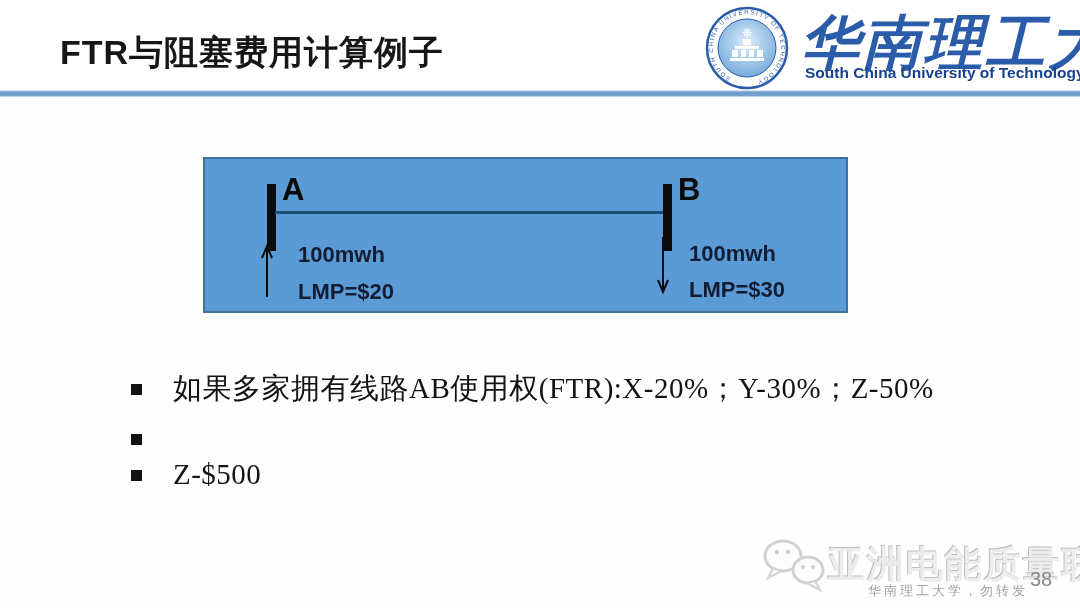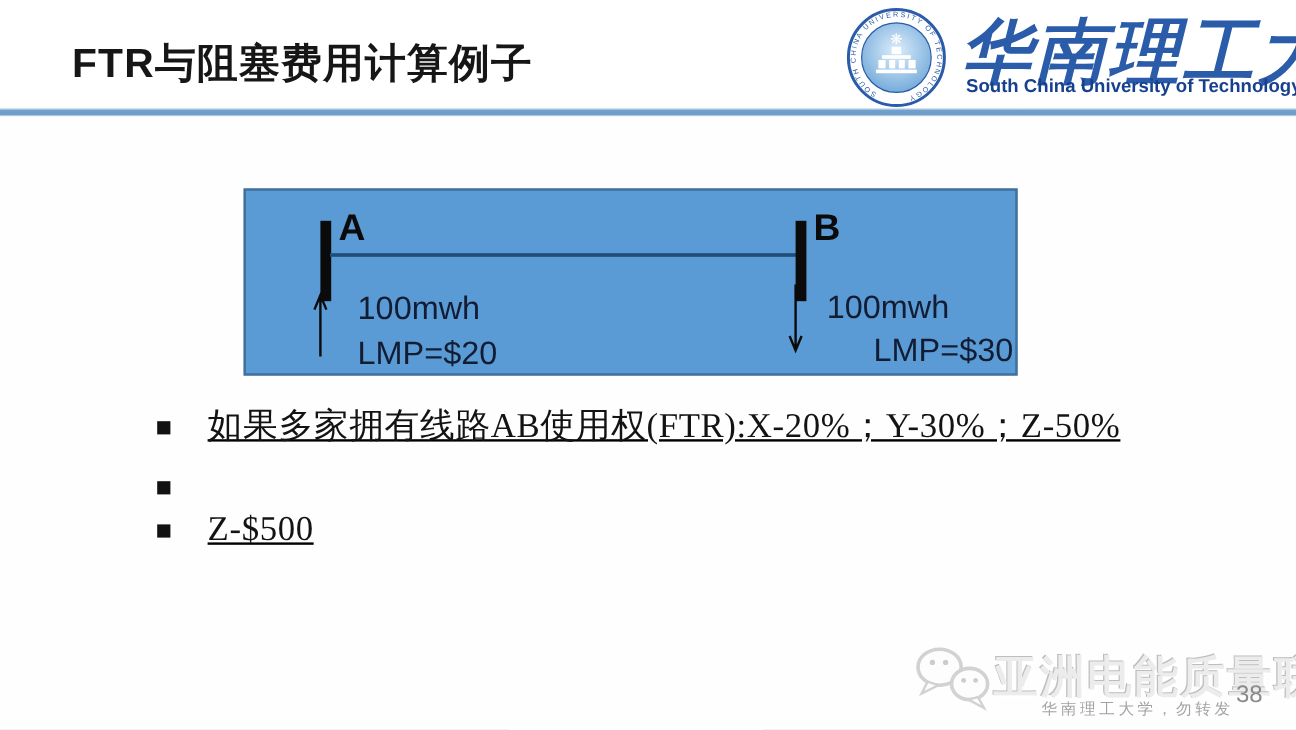--- a/index.html
+++ b/index.html
@@ -42,28 +42,28 @@
   .node-bar { position:absolute; width:9px; height:67px; background:#0b0b0b; top:25px; }
   .bar-a { left:62px; }
   .bar-b { left:458px; }
   .node-label { position:absolute; top:13px; font-size:31px; font-weight:bold; color:#0b0b0b; }
   .label-a { left:77px; }
   .label-b { left:473px; }
   .ab-line { position:absolute; left:70px; top:52px; width:392px; height:3px; background:#1f4e79; }
   .flow-arrow { position:absolute; }
   .arrow-up   { left:54px;  top:82px; }
   .arrow-down { left:450px; top:76px; }
-  .flow-text  { position:absolute; font-size:27px; color:#121d33; white-space:nowrap; }
+  .flow-text  { position:absolute; font-size:22px; color:#121d33; white-space:nowrap;font-weight:bold; }
   .flow-l  { left:93px;  top:83px; }
   .price-l { left:93px;  top:120px; }
   .flow-r  { left:484px; top:82px; }
-  .price-r { left:484px; top:118px;margin-left:39px; }
+  .price-r { left:484px; top:118px; }
 
   
-  .bullets { position:absolute; left:131px; top:335px; width:900px;text-decoration:underline; }
+  .bullets { position:absolute; left:131px; top:368px; width:900px; }
   .bullet-row { display:flex; align-items:flex-start; margin-bottom:9px; }
   .bullet-marker {
     flex:0 0 auto; width:11px; height:11px; background:#121212;
     margin:16px 31px 0 0;
   }
   .bullet-text {
     font-family:"Liberation Serif","DejaVu Serif",serif;
     font-size:29px; color:#131313; line-height:41px; letter-spacing:0.5px;
   }
   .bullet-text .cont { display:block; }

